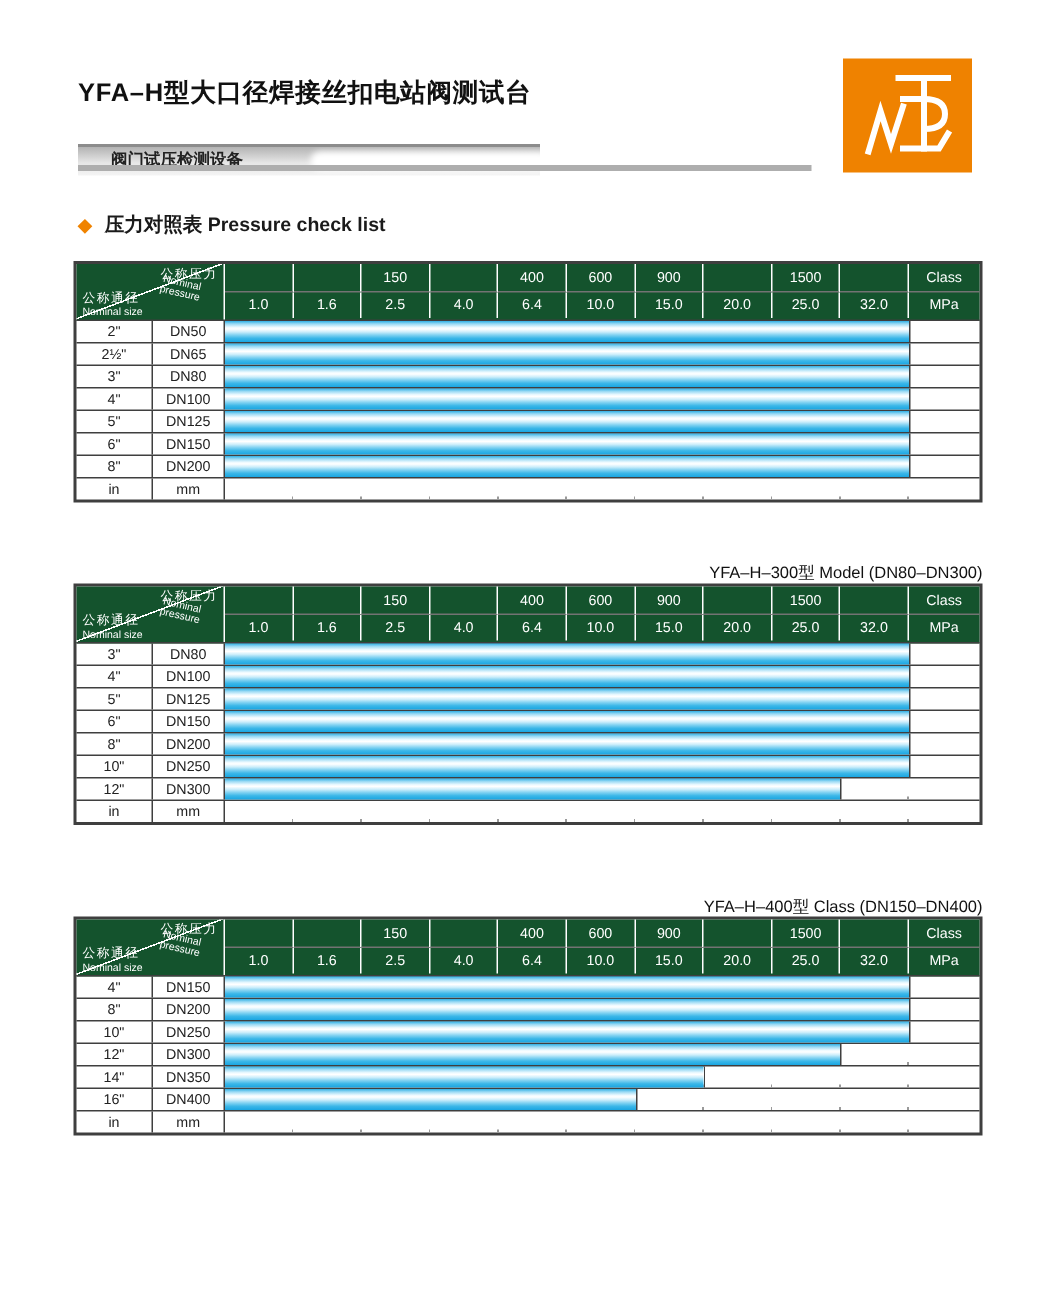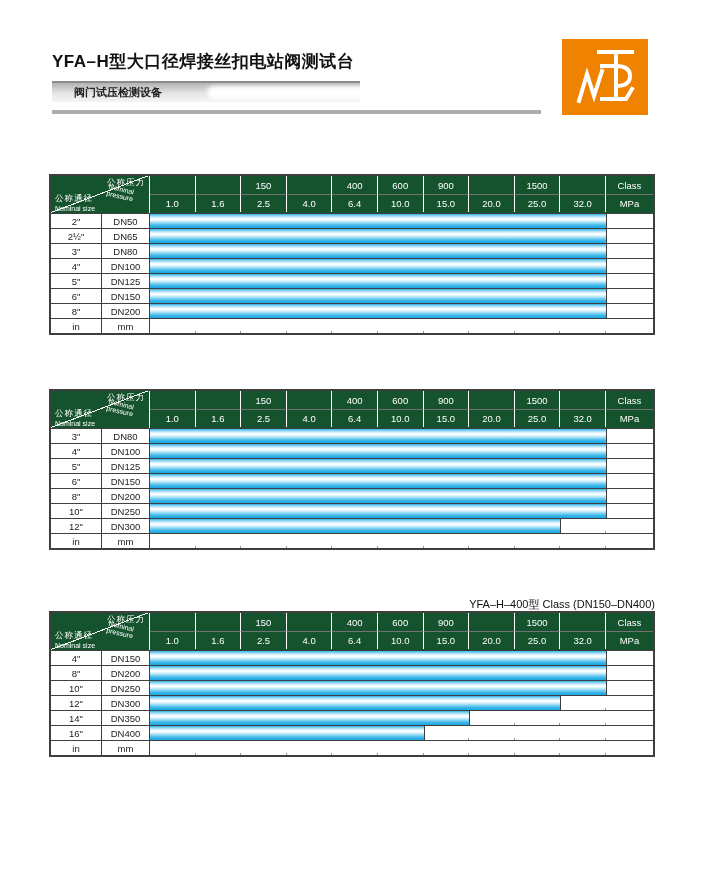--- a/index.html
+++ b/index.html
@@ -1,21 +1,21 @@
 <!DOCTYPE html>
 <html><head>
 <meta charset="utf-8">
 <style>
   html,body{margin:0;padding:0;background:#ffffff;}
   .page{position:relative;width:701px;height:844px;background:#ffffff;overflow:hidden;
         font-family:"Liberation Sans",sans-serif;}
 
   .title{position:absolute;left:52px;top:50px;font-size:17px;font-weight:bold;color:#111;letter-spacing:0.5px;}
 
-  .subbar{position:absolute;left:52px;top:81px;width:308px;height:21px;
+  .subbar{position:absolute;left:52px;top:96px;width:308px;height:21px;
           background:linear-gradient(#b3b3b3,#e6e6e6 55%,#f4f4f4);
           border-top:2px solid #8c8c8c;box-sizing:border-box;overflow:hidden;}
   .subbar .txt{font-size:11px;font-weight:bold;color:#222;line-height:18px;padding-left:22px;}
   .smudge{position:absolute;left:155px;top:3px;width:160px;height:13px;background:#fff;
           filter:blur(2px);border-radius:7px;}
 
   .rule{position:absolute;left:52px;top:110px;width:489px;height:4px;background:#aeaeae;}
 
   .logo{position:absolute;left:562px;top:39px;width:86px;height:76px;background:#ef8200;}
   .logo svg{display:block;}
@@ -87,20 +87,24 @@
         <path d="M37 13 H70"></path>
         <path d="M54 13 V60"></path>
         <path d="M40 27 H54"></path>
         <path d="M54 27 C64 27 68 31 68 37 C68 45 61 47 54 47"></path>
         <path d="M40 60 H64 L70 50"></path>
         <path d="M17 62 L25 35 L32 57 L40 32"></path>
       </g>
     </svg>
   </div>
 
+  <div class="sect">
+    <span class="diamond">◆</span>
+    <span>压力对照表 Pressure check list</span>
+  </div>
 
   <div class="ptable" id="t0">
       <div class="thead">
         <div class="diag">
           <div class="dtop">
             <div class="zh">公称压力</div>
             <div class="en">
               <div>Nominal</div>
               <div>pressure</div>
             </div>
@@ -188,20 +192,21 @@
           <div class="bar" style="width: 456px;"></div>
         </div>
       </div>
       <div class="brow">
         <div class="bcell inch">in</div>
         <div class="bcell dn">mm</div>
         <div class="parea"></div>
       </div>
     </div>
 
+  <div class="caption" id="cap1">YFA–H–300型  Model (DN80–DN300)</div>
   <div class="ptable" id="t1">
       <div class="thead">
         <div class="diag">
           <div class="dtop">
             <div class="zh">公称压力</div>
             <div class="en">
               <div>Nominal</div>
               <div>pressure</div>
             </div>
           </div>

